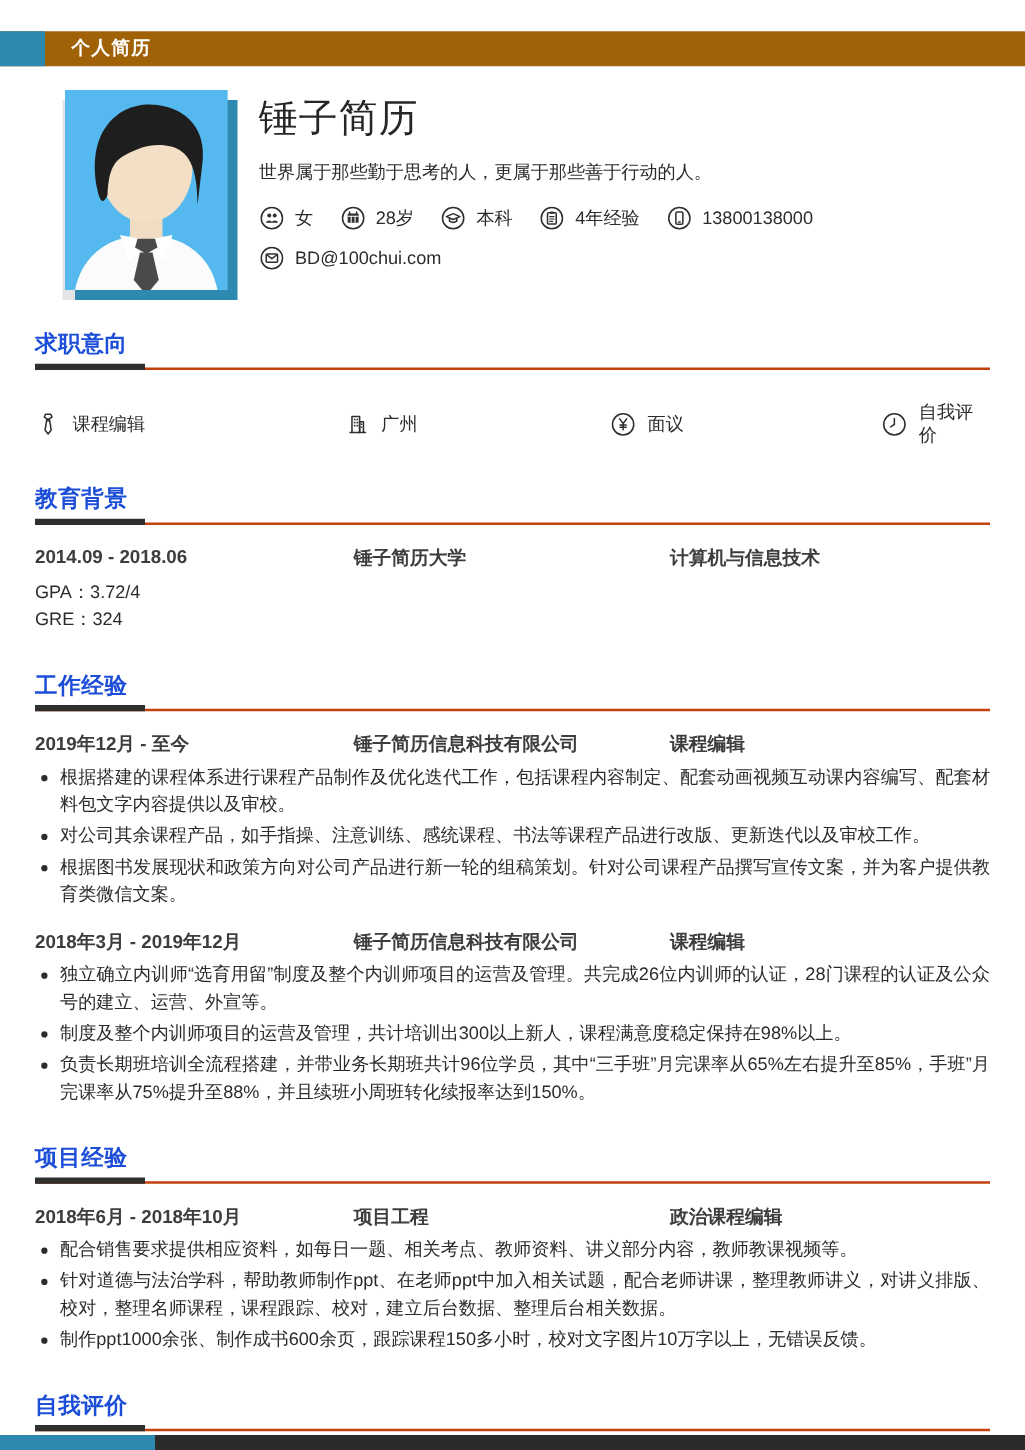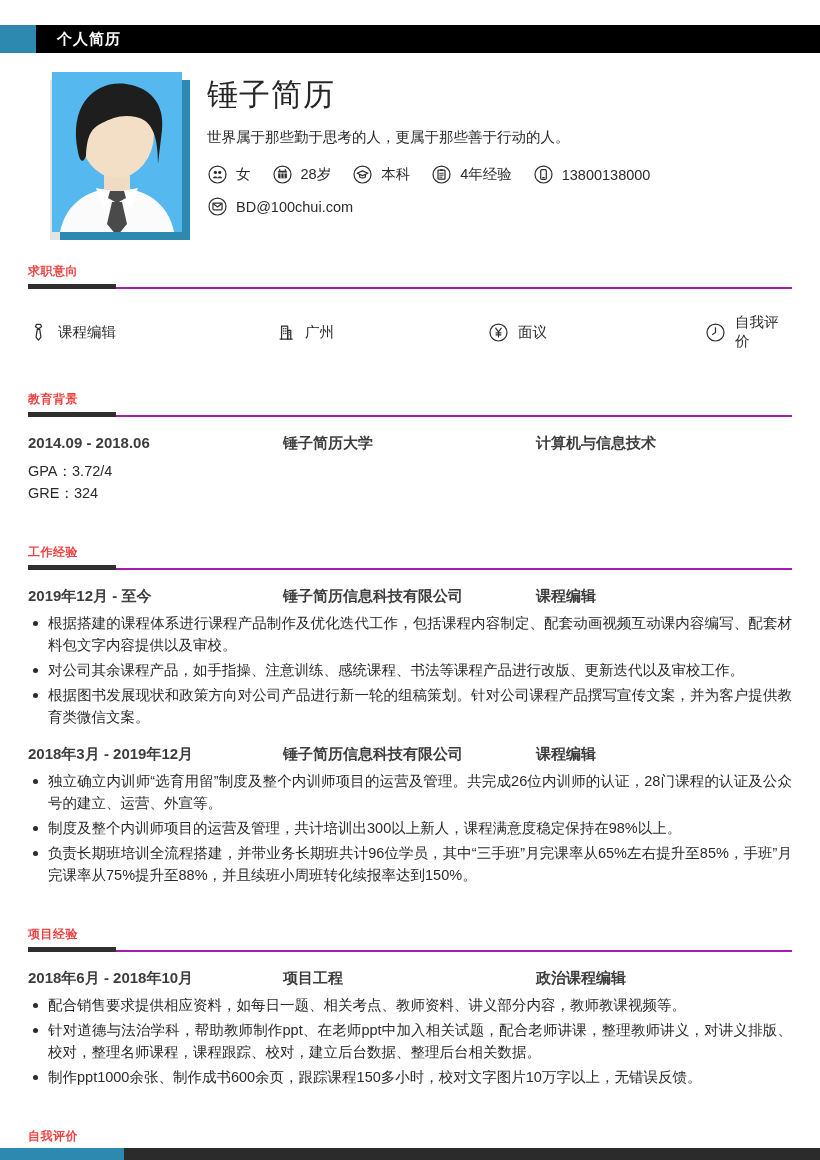--- a/index.html
+++ b/index.html
@@ -2,43 +2,43 @@
 <html><head>
 <meta charset="utf-8">
 <style>
   * { margin:0; padding:0; box-sizing:border-box; }
   html,body { background:#ffffff; }
   body {
     width:820px; height:1160px; position:relative; overflow:hidden;
     font-family:"Liberation Sans","DejaVu Sans",sans-serif; color:#2b2b2b;
   }
   
-  .topbar { position:absolute; top:25px; left:0; width:820px; height:28px; background:#000000; }
+  .topbar { position:absolute; top:25px; left:0; width:820px; height:28px; background:#a16207; }
   .topbar-accent { position:absolute; left:0; top:0; width:36px; height:28px; background:#2e89b0; }
   .topbar-title { position:absolute; left:57px; top:0; line-height:28px; color:#ffffff;
                   font-size:15px; font-weight:bold; letter-spacing:1px; }
   
   .profile { position:absolute; top:72px; left:20px; width:772px; display:flex;padding-left:32px; }
   .photo { width:130px; height:160px; background:#55b8ee; flex:none;
            box-shadow: 8px 8px 0 0 #2e89b0, -2px 8px 0 0 #e4e4e4; }
   .photo svg { display:block; }
   .profile-right { margin-left:25px; padding-top:2px; }
   .person-name { font-size:31px; font-weight:400; color:#262626; letter-spacing:1px; }
   .tagline { margin-top:12px; font-size:14.5px; color:#2b2b2b; }
   .info-row { margin-top:17px; display:flex; align-items:center; }
   .info-row.second { margin-top:11px; }
   .info-item { display:flex; align-items:center; margin-right:21px; font-size:14.5px; }
   .info-item .ic { margin-right:8px; display:flex; }
   
   .content { position:absolute; top:263px; left:28px; width:764px; }
-  .section-title { position:relative; font-size:12px; font-weight:bold; color:#ef4444;
-                   letter-spacing:0.5px; padding-bottom:7px; border-bottom:2px solid #a21caf; }
+  .section-title { position:relative; font-size:18px; font-weight:bold; color:#1d4ed8;
+                   letter-spacing:0.5px; padding-bottom:7px; border-bottom:2px solid #c2410c; }
   .section-title::after { content:""; position:absolute; left:0; bottom:-2px; width:88px; height:5px; background:#2f2f2f; }
   section.intent { margin-top:0; }
-  section { margin-top:40px; }
+  section { margin-top:29px; }
   .intent-row { margin-top:24px; display:grid; grid-template-columns:247px 213px 217px 1fr; }
   .intent-item { display:flex; align-items:center; font-size:14.5px; }
   .intent-item .ic { margin-right:9px; display:flex; }
   .entry { margin-top:17px; }
   .entry-head { display:grid; grid-template-columns:255px 253px 1fr; font-size:15px; font-weight:bold; color:#3d3d3d; }
   .plain-line { margin-top:7px; font-size:14.5px; line-height:22px; }
   ul.bullets { list-style:none; margin-top:6px; }
   ul.bullets li { position:relative; padding-left:20px; font-size:14.5px; line-height:22px;
                   text-align:justify; margin-top:3px; color:#2b2b2b; }
   ul.bullets li::before { content:""; position:absolute; left:5px; top:8.5px; width:5px; height:5px;

